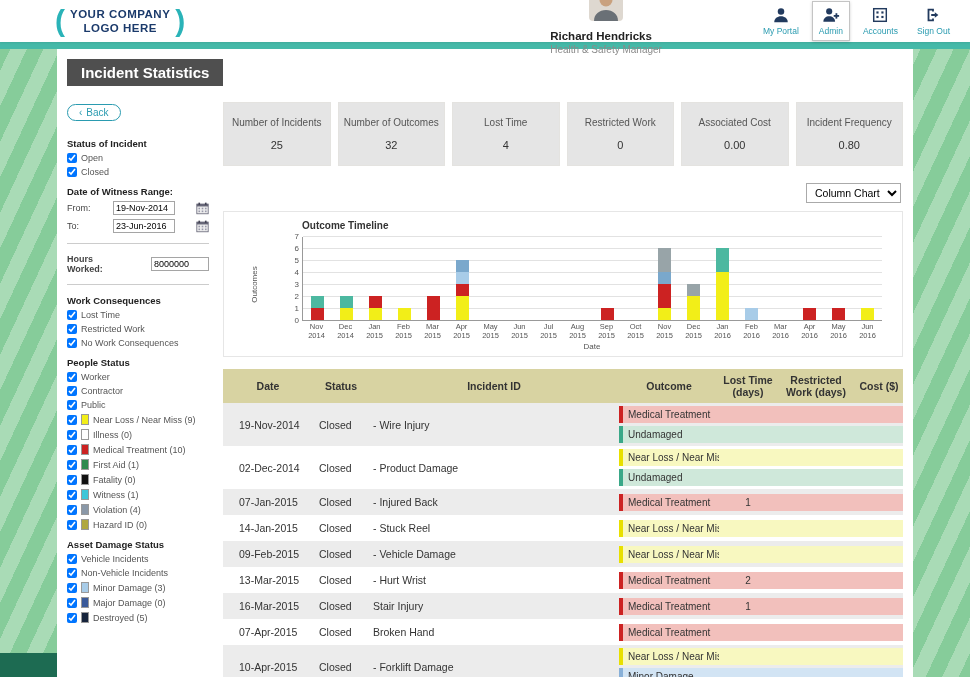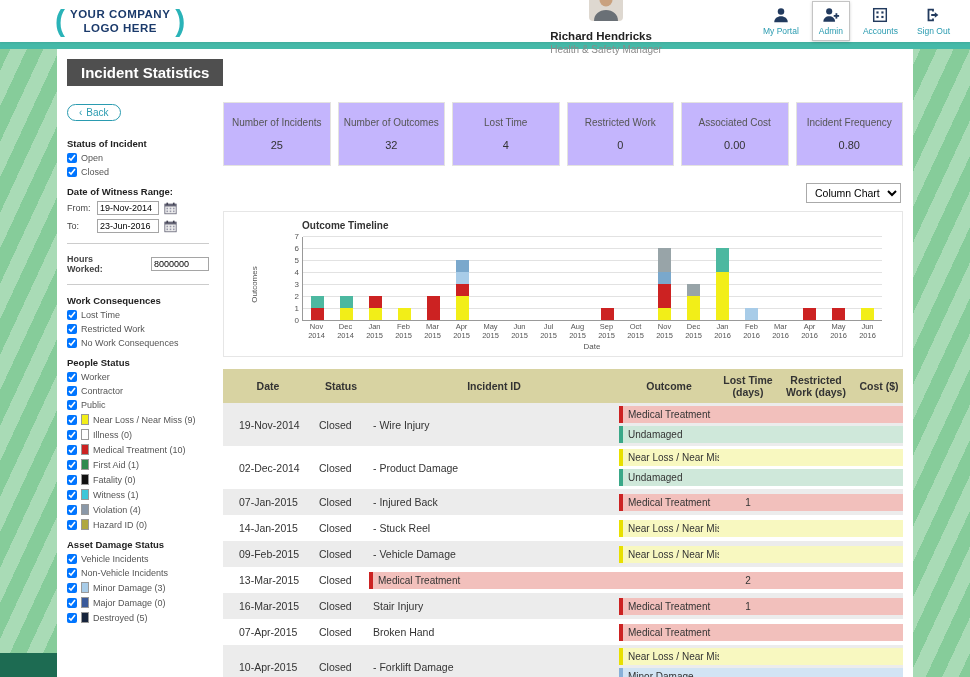--- a/index.html
+++ b/index.html
@@ -30,29 +30,29 @@
   .content{display:flex;align-items:flex-start;}
   .sidebar{width:142px;flex:none;padding-top:14px;}
   .main{flex:1;padding-left:14px;padding-top:14px;min-width:0;}
   
   .back-btn{display:inline-flex;align-items:center;gap:4px;border:1px solid #2a9bb0;color:#2a9bb0;background:#fff;border-radius:10px;font-size:10px;padding:2px 11px;cursor:pointer;margin-bottom:8px;font-family:inherit;}
   .sb-title{font-size:9.5px;font-weight:bold;color:#222;margin:9px 0 4px;}
   .cb-item{display:flex;align-items:center;gap:4px;font-size:9px;color:#555;margin:4px 0;cursor:pointer;}
   .cb-item input{width:10px;height:10px;margin:0;flex:none;}
   .chip{width:8px;height:11px;border:1px solid #999;flex:none;}
   hr.sb-hr{border:none;border-top:1px solid #ccc;margin:10px 0;}
-  .date-row{display:flex;align-items:center;gap:5px;margin:4px 0;font-size:9px;color:#444;}
+  .date-row{display:flex;align-items:center;gap:21px;margin:4px 0;font-size:9px;color:#444;}
   .date-label{width:25px;flex:none;}
   .date-input{width:62px;font-size:9px;padding:1px 2px;border:1px solid #a5a5a5;font-family:inherit;}
   .cal-btn{cursor:pointer;display:inline-flex;}
   .hours-row{display:flex;align-items:center;gap:20px;font-size:9px;color:#444;font-weight:bold;}
   .hours-input{width:58px;font-size:9px;padding:1px 2px;border:1px solid #a5a5a5;font-family:inherit;font-weight:normal;}
   
   .stats-row{display:flex;gap:7px;}
-  .stat-card{flex:1;background:#c4b5fd;border:1px solid #e4e3e0;height:64px;display:flex;flex-direction:column;align-items:center;justify-content:center;gap:11px;}
+  .stat-card{flex:1;background:#e5e5e5;border:1px solid #e4e3e0;height:64px;display:flex;flex-direction:column;align-items:center;justify-content:center;gap:11px;}
   .stat-label{font-size:10px;color:#555;text-align:center;}
   .stat-value{font-size:11px;color:#333;}
   
   .chart-toolbar{display:flex;justify-content:flex-end;margin:17px 2px 8px;}
   .chart-select{font-size:10.5px;padding:2px 4px;border:1px solid #aaa;background:#fff;font-family:inherit;}
   .chart-box{border:1px solid #e6e6e6;background:#fff;padding:8px 6px 5px;position:relative;}
   .chart-title{font-size:10px;font-weight:bold;color:#333;margin-left:72px;margin-bottom:6px;}
   .ylab{position:absolute;left:12px;top:68px;transform:rotate(-90deg);font-size:8px;color:#555;}
   .plot{position:relative;height:84px;margin-left:72px;margin-right:14px;border-left:1px solid #999;border-bottom:1px solid #999;display:flex;align-items:flex-end;}
   .grid{position:absolute;left:0;right:0;height:1px;background:#e2e2e2;}
@@ -651,20 +651,21 @@
                 <span class="s-label">Near Loss / Near Miss</span>
                 <span class="s-lost"></span>
                 <span class="s-restr"></span>
                 <span class="s-cost"></span>
               </div>
             </div>
           </div>
           <div class="t-row">
             <div class="c-date">13-Mar-2015</div>
             <div class="c-status">Closed</div>
+            <div class="c-incident">- Hurt Wrist</div>
             <div class="row-outcomes">
               <div class="stripe" style="background: rgb(242, 192, 188);">
                 <span class="s-bar" style="background: rgb(204, 34, 34);"></span>
                 <span class="s-label">Medical Treatment</span>
                 <span class="s-lost">2</span>
                 <span class="s-restr"></span>
                 <span class="s-cost"></span>
               </div>
             </div>
           </div>

